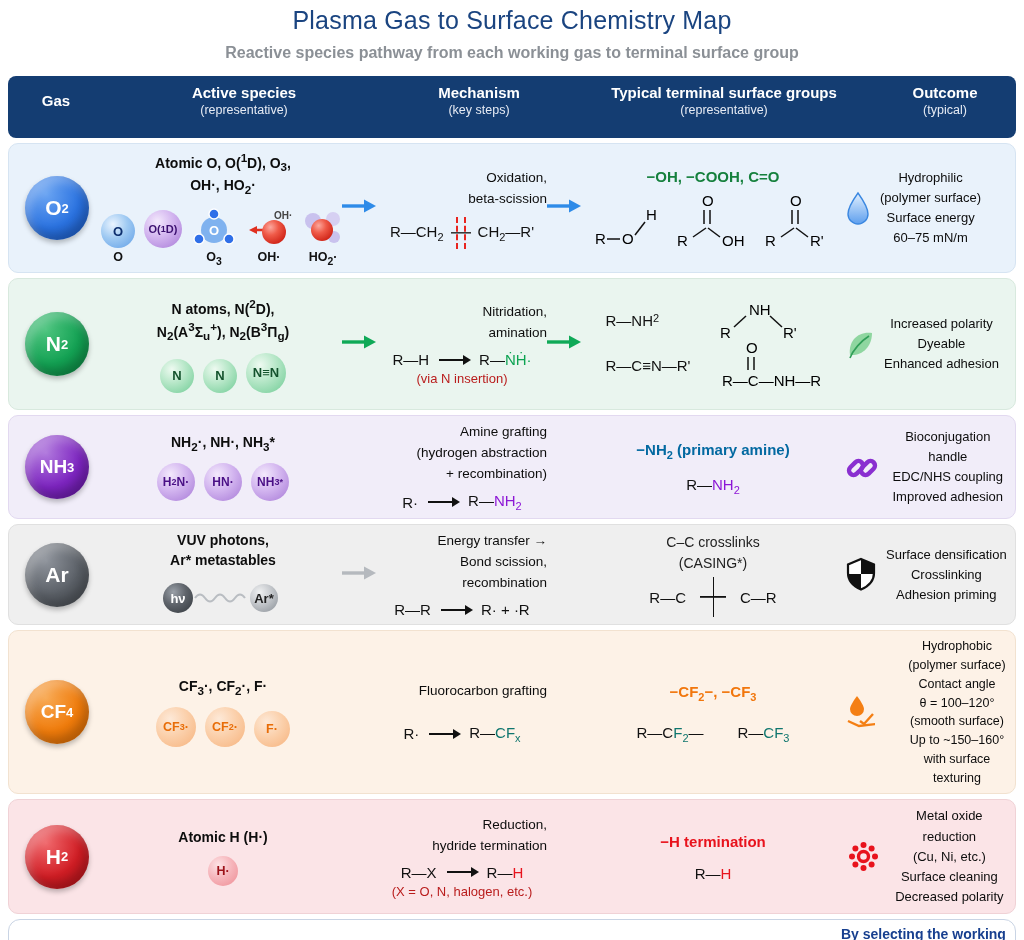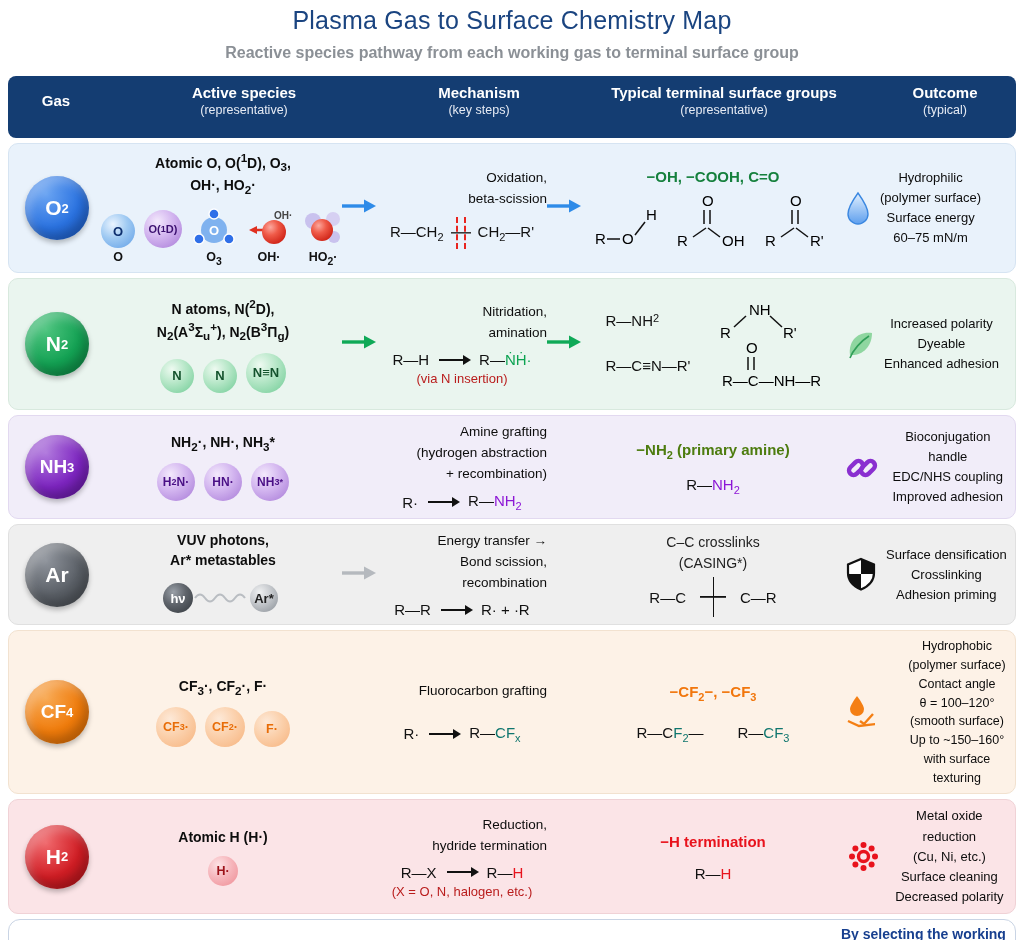--- a/index.html
+++ b/index.html
@@ -73,21 +73,21 @@
     border-left:8px solid #111; border-top:5px solid transparent; border-bottom:5px solid transparent; }
 
   .scission { display:inline-block; width:20px; height:32px; position:relative; vertical-align:middle;
     background:linear-gradient(#3a3a3a,#3a3a3a) no-repeat center / 100% 1.6px; }
   .scission::before, .scission::after { content:""; position:absolute; top:0; bottom:0; width:0; border-left:2px dashed #e8251f; }
   .scission::before { left:5px; } .scission::after { left:13px; }
 
   .terminal-col { text-align:center; }
   .terminal-title { font-weight:bold; font-size:15px; line-height:1.45; }
   .terminal-title sub { font-size:11px; }
-  .tt-o2 { color:#15803d; } .tt-n2 { color:#0da352; } .tt-nh3 { color:#4d7c0f; }
+  .tt-o2 { color:#15803d; } .tt-n2 { color:#0da352; } .tt-nh3 { color:#0369a1; }
   .tt-ar { color:#222; font-weight:normal; font-size:14px; } .tt-cf4 { color:#f1760c; } .tt-h2 { color:#e8131d; }
   .struct-row { display:flex; justify-content:center; align-items:flex-end; gap:14px; margin-top:4px; font-size:15px; }
   .struct-row sub { font-size:11px; }
   .term-grid { display:grid; grid-template-columns:auto auto; gap:0 26px; justify-content:center; align-items:center; margin-top:2px; font-size:15px; }
   .term-grid sub { font-size:11px; }
   .term-formula { font-size:15px; margin-top:12px; }
   .term-formula sub { font-size:11px; } .c-n2{color:#0da352;} .c-nh3{color:#8d17d6;} .c-cf4{color:#0f766e;} .c-h2{color:#e8131d;}
 
   .crossmark { display:inline-block; width:26px; height:40px; position:relative; vertical-align:middle;
     background:linear-gradient(#111,#111) no-repeat center / 100% 1.8px; }

